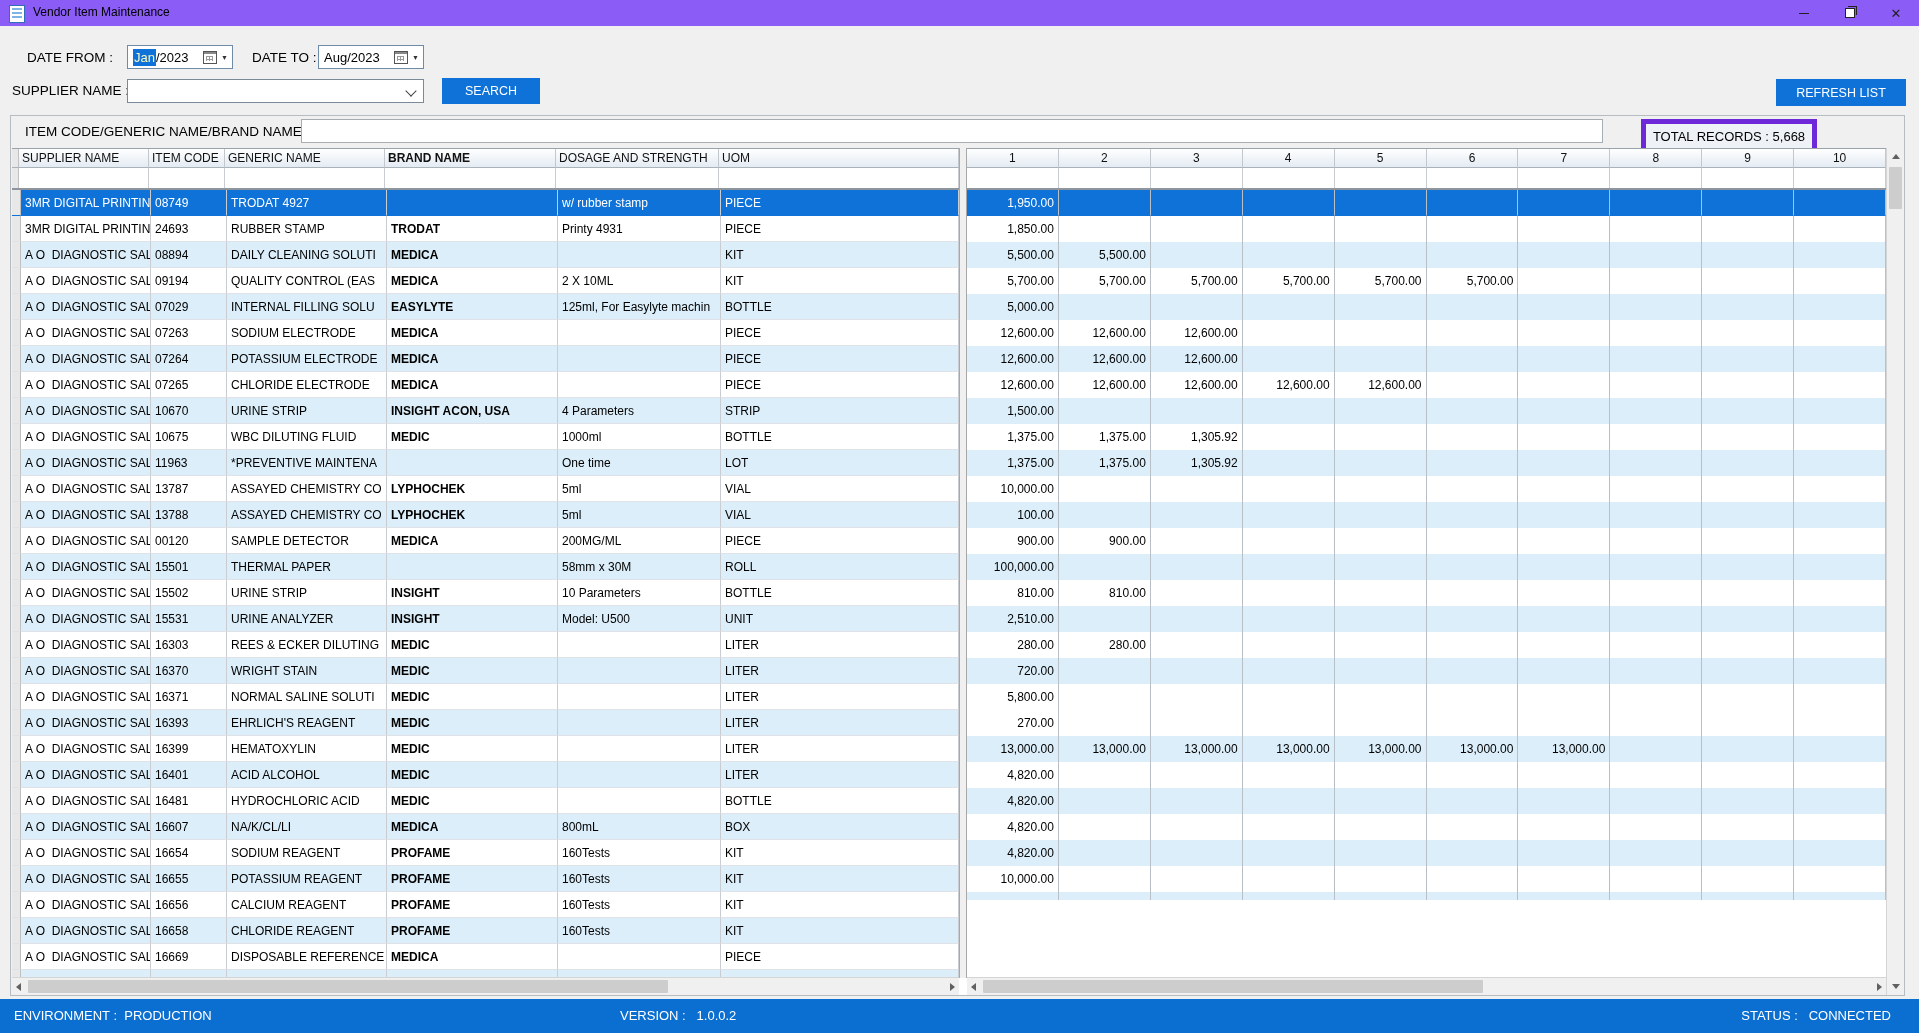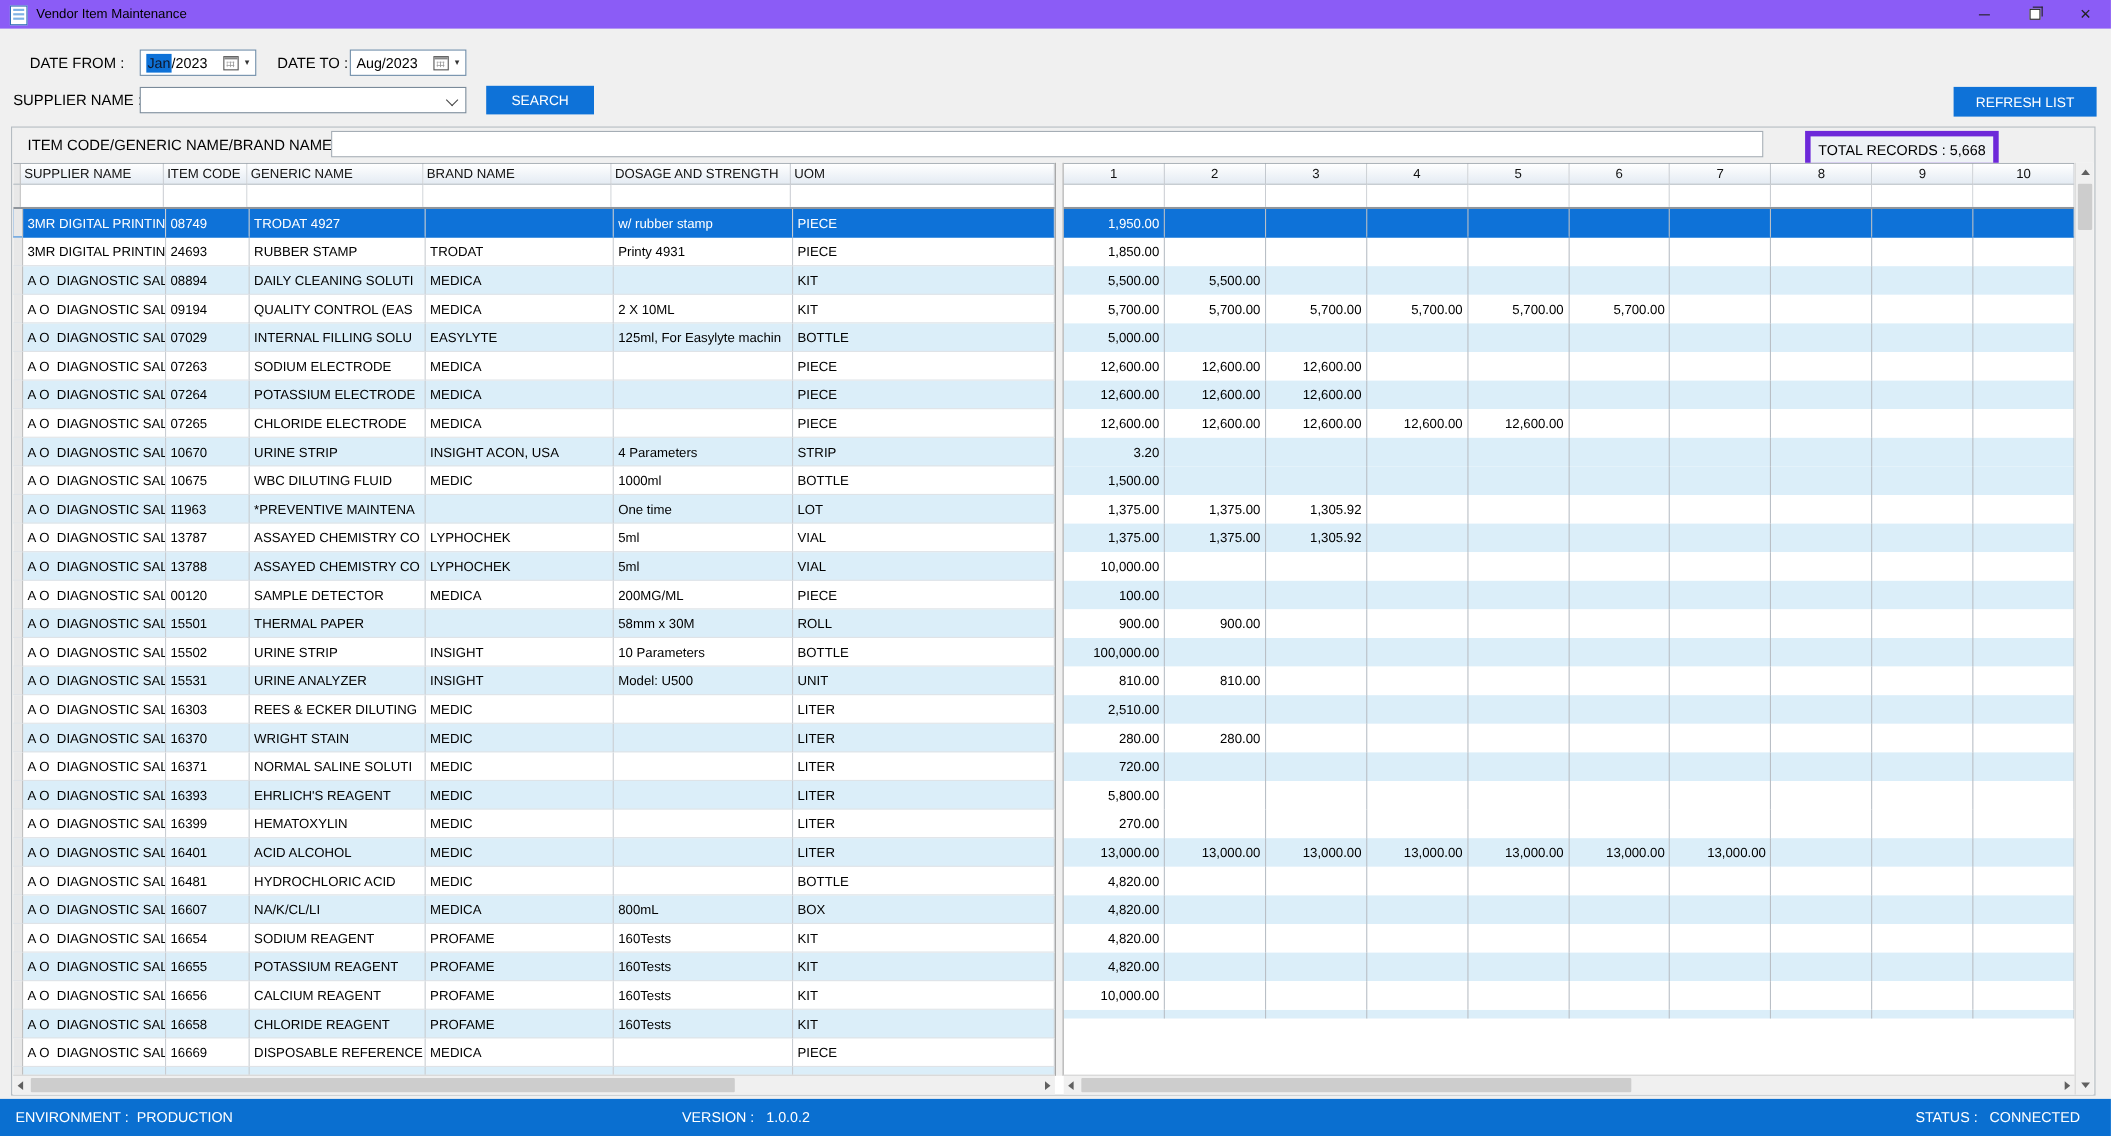--- a/index.html
+++ b/index.html
@@ -17,21 +17,21 @@
   .winbtn{position:absolute;top:0;width:46px;height:26px;display:flex;align-items:center;justify-content:center;color:#222;}
   .wb-min{right:92px;}
   .wb-max{right:46px;}
   .wb-close{right:0;font-size:13px;}
   .glyph-min{width:10px;height:1px;background:#222;display:block;}
   .glyph-max{width:8px;height:8px;border:1px solid #222;position:relative;background:#fff;}
   .glyph-max:before{content:"";position:absolute;left:2px;top:-3px;width:8px;height:8px;border:1px solid #222;border-left:none;border-bottom:none;}
   
   .lbl{position:absolute;font-size:13.5px;color:#000;white-space:pre;}
   .datebox{position:absolute;height:24px;background:#fff;border:1px solid #6e8ca8;display:flex;align-items:center;font-size:13px;padding-left:5px;box-sizing:border-box;}
-  .datebox .sel{background:var(--accent);color:#0f172a;padding:1px 1px;}
+  .datebox .sel{background:var(--accent);color:#fef9c3;padding:1px 1px;}
   .cal-wrap{margin-left:auto;display:flex;align-items:center;gap:4px;padding-right:4px;}
   .cal-ico{width:12px;height:11px;border:1px solid #555;position:relative;background:#fff;}
   .cal-ico:before{content:"";position:absolute;left:0;top:0;right:0;height:2px;background:#888;}
   .cal-ico:after{content:"";position:absolute;left:2px;top:4px;width:7px;height:5px;
      background:linear-gradient(#999 1px,transparent 1px),linear-gradient(90deg,#999 1px,transparent 1px);
      background-size:3px 3px;}
   .drop-arrow{font-size:7px;color:#333;}
   .combo{position:absolute;height:24px;background:#fff;border:1px solid #7a8a99;box-sizing:border-box;}
   .chevron{position:absolute;right:8px;top:7px;width:7px;height:7px;border-right:1.4px solid #444;border-bottom:1.4px solid #444;transform:rotate(45deg);}
   .btn{position:absolute;background:var(--accent);color:#fff;border:none;font-size:12.5px;
@@ -62,21 +62,21 @@
           padding:0 4px;overflow:hidden;white-space:pre;}
   .pane-left .g-cell{border-bottom:1px solid #dfe3e7;}
   .g-row.selected .g-cell{border-bottom:1px solid var(--accent);}
   .num-cell{justify-content:flex-end;border-right:1px solid #b9bfc6;}
   .rowhead{width:7px;min-width:7px;background:#e8e8e8;border-right:1px solid #c0c0c0;box-sizing:border-box;}
   .partial{overflow:hidden;height:8px;}
   
   .cw0{width:130px;min-width:130px;}
   .cw1{width:76px;min-width:76px;}
   .cw2{width:160px;min-width:160px;}
-  .cw3{width:171px;min-width:171px;}
+  .cw3{width:171px;min-width:171px;font-weight:bold;}
   .cw4{width:163px;min-width:163px;}
   .cw5{flex:1;}
   .nw{flex:1;}
   
   .hscroll{position:absolute;bottom:0;height:17px;background:#f0f0f0;border-top:1px solid #d5d5d5;}
   .hs-left{left:0;width:947px;}
   .hs-right{left:955px;width:919px;}
   .hs-thumb{position:absolute;top:2px;height:13px;background:#cdcdcd;border-radius:1px;}
   .arr{position:absolute;width:0;height:0;}
   .arr-l{left:4px;top:5px;border-top:4px solid transparent;border-bottom:4px solid transparent;border-right:5px solid #606060;}
@@ -569,32 +569,20 @@
             <div class="g-cell num-cell nw">12,600.00</div>
             <div class="g-cell num-cell nw">12,600.00</div>
             <div class="g-cell num-cell nw">12,600.00</div>
             <div class="g-cell num-cell nw"></div>
             <div class="g-cell num-cell nw"></div>
             <div class="g-cell num-cell nw"></div>
             <div class="g-cell num-cell nw"></div>
             <div class="g-cell num-cell nw"></div>
           </div>
           <div class="g-row alt">
-            <div class="g-cell num-cell nw">3.20</div>
-            <div class="g-cell num-cell nw"></div>
-            <div class="g-cell num-cell nw"></div>
-            <div class="g-cell num-cell nw"></div>
-            <div class="g-cell num-cell nw"></div>
-            <div class="g-cell num-cell nw"></div>
-            <div class="g-cell num-cell nw"></div>
-            <div class="g-cell num-cell nw"></div>
-            <div class="g-cell num-cell nw"></div>
-            <div class="g-cell num-cell nw"></div>
-          </div>
-          <div class="g-row alt">
             <div class="g-cell num-cell nw">1,500.00</div>
             <div class="g-cell num-cell nw"></div>
             <div class="g-cell num-cell nw"></div>
             <div class="g-cell num-cell nw"></div>
             <div class="g-cell num-cell nw"></div>
             <div class="g-cell num-cell nw"></div>
             <div class="g-cell num-cell nw"></div>
             <div class="g-cell num-cell nw"></div>
             <div class="g-cell num-cell nw"></div>
             <div class="g-cell num-cell nw"></div>

